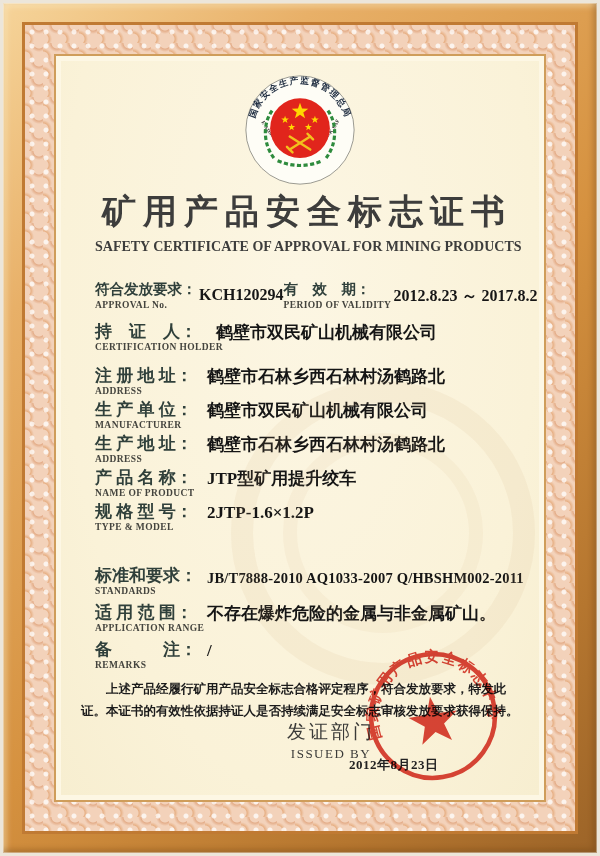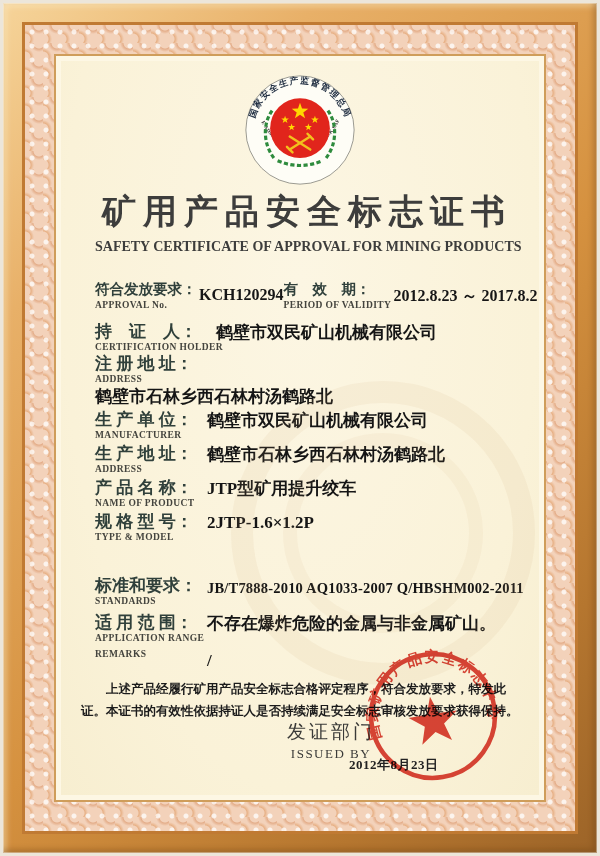--- a/index.html
+++ b/index.html
@@ -35,21 +35,21 @@
   .lblzh{font-size:17px;font-weight:bold;color:#30403b;white-space:nowrap;line-height:21px;}
   .lblen{font-size:9.5px;font-weight:bold;color:#44443e;letter-spacing:.4px;white-space:nowrap;line-height:11px;}
   .hrow{display:flex;margin-top:24px;align-items:flex-start;}
   .hgroup{display:flex;align-items:flex-start;}
   .hgroup .lblzh{font-size:14.5px;}
   .hlabel{width:104px;flex:none;}
   .hlabel2{width:110px;flex:none;}
   .hval{font-size:16px;font-weight:bold;color:#161616;padding-top:7px;white-space:nowrap;}
   .frow{display:flex;align-items:flex-start;margin-top:2px;}
   .frow.first{margin-top:10px;gap:9px;}
-  .frow.gap8{margin-top:0;flex-direction:column;}
+  .frow.gap8{margin-top:12px;}
   .frow.sec2{margin-top:32px;}
   .frow.gap5{margin-top:5px;}
   .flabel{width:112px;flex:none;}
   .fvalue{font-size:17px;font-weight:bold;color:#151515;white-space:nowrap;line-height:21px;padding-top:1px;}
   .fvalue.small{font-size:14.5px;letter-spacing:.2px;padding-top:3px;}
   
   .statement{margin:8px -14px 0;font-size:12.5px;font-weight:bold;color:#1c1c1c;line-height:21.5px;}
   .statement .l1{text-indent:2em;white-space:nowrap;}
   .statement .l2{white-space:nowrap;}
   
@@ -179,20 +179,21 @@
     </div>
     <div class="frow gap5">
       <div class="flabel">
         <div class="lblzh">适 用 范 围：</div>
         <div class="lblen">APPLICATION RANGE</div>
       </div>
       <div class="fvalue">不存在爆炸危险的金属与非金属矿山。</div>
     </div>
     <div class="frow gap5">
       <div class="flabel">
+        <div class="lblzh">备　　　注：</div>
         <div class="lblen">REMARKS</div>
       </div>
       <div class="fvalue">/</div>
     </div>
 
     <div class="statement">
       <div class="l1">上述产品经履行矿用产品安全标志合格评定程序，符合发放要求，特发此</div>
       <div class="l2">证。本证书的有效性依据持证人是否持续满足安全标志审核发放要求获得保持。</div>
     </div>
 

